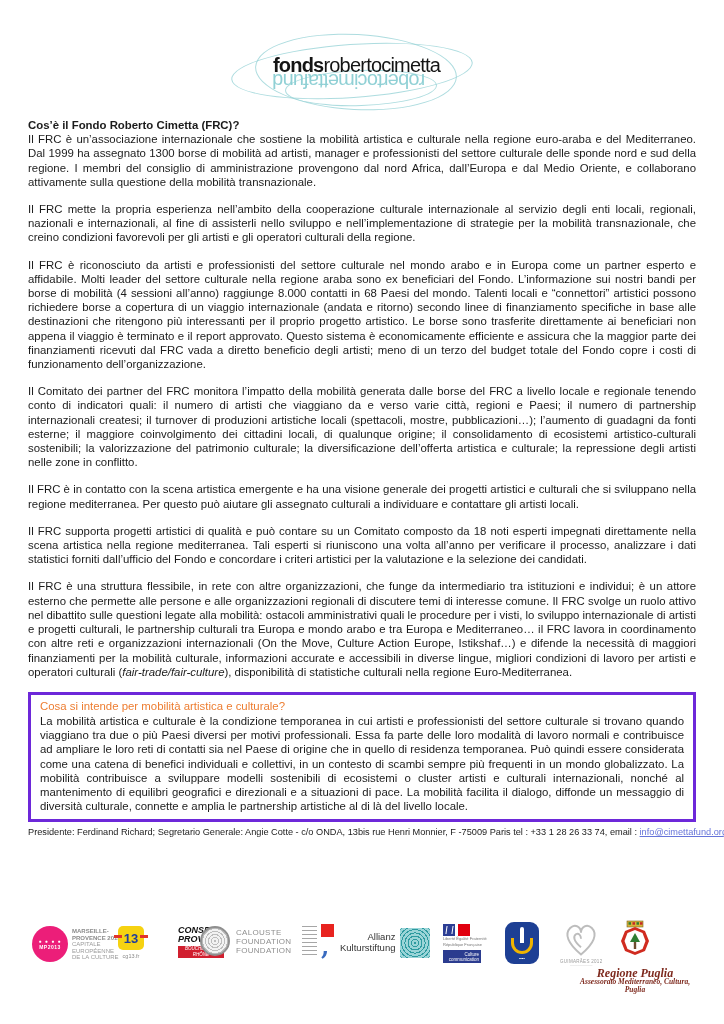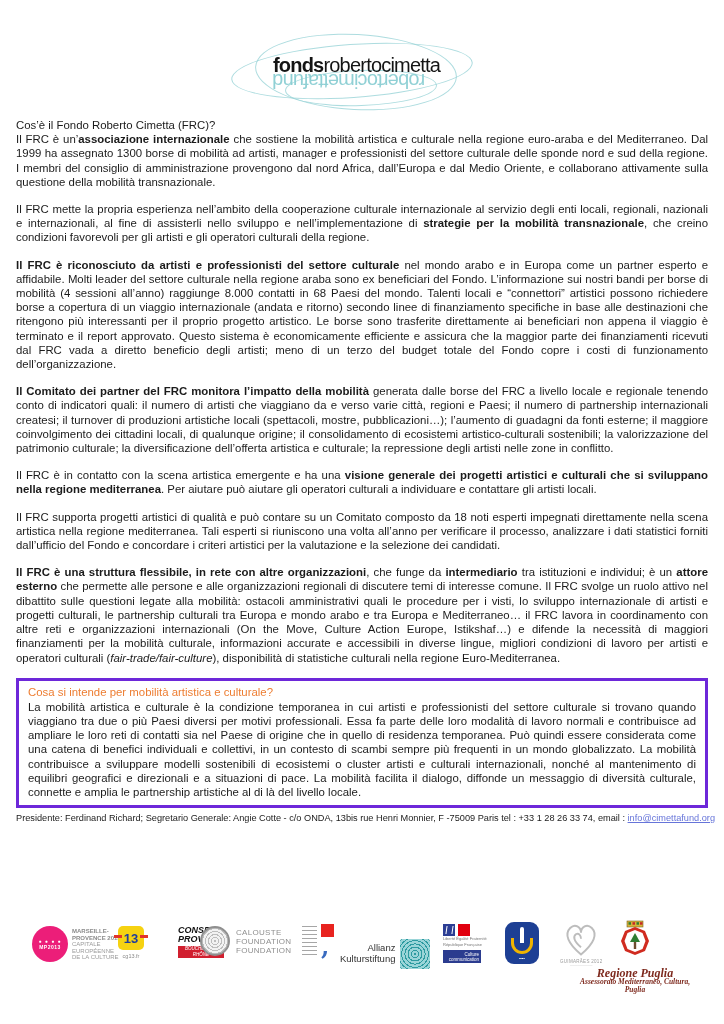--- a/index.html
+++ b/index.html
@@ -1,33 +1,33 @@
 <!DOCTYPE html>
 <html><head>
 <meta charset="utf-8">
 <style>
   html,body{margin:0;padding:0;background:#fff;}
   body{width:724px;height:1024px;font-family:"Liberation Sans",sans-serif;}
-  .page{position:relative;width:724px;height:1024px;overflow:hidden;background:#fff;box-sizing:border-box;padding:0 16px;}
+  .page{position:relative;width:724px;height:1024px;overflow:hidden;background:#fff;box-sizing:border-box;padding:0 28px;}
 
   
   .logo-wrap{position:relative;width:250px;margin:36px auto 8px;height:74px;}
   .swirl{position:absolute;border:1px solid rgba(146,208,212,.75);border-radius:50%;}
   .swirl.s1{width:240px;height:52px;top:8px;left:-6px;transform:rotate(-4deg);}
   .swirl.s2{width:200px;height:74px;top:-2px;left:18px;transform:rotate(3deg);}
   .swirl.s3{width:150px;height:34px;top:34px;left:48px;transform:rotate(-2deg);}
   .logo-text{position:absolute;top:18px;left:36px;z-index:2;font-size:20px;letter-spacing:-0.8px;color:#141414;white-space:nowrap;}
   .logo-text b{font-weight:700;}
   .logo-reflection{position:absolute;top:33px;left:36px;z-index:1;font-size:20px;letter-spacing:-0.8px;color:#85ccd1;transform:rotate(180deg);white-space:nowrap;opacity:.9;}
 
   
-  .doc-title{font-size:11.4px;font-weight:400;color:#1b1b1b;margin:0 0 0 0;line-height:14.2px;}
+  .doc-title{font-size:11.4px;font-weight:700;color:#1b1b1b;margin:0 0 0 0;line-height:14.2px;}
   #paragraphs p{font-size:11.4px;line-height:14.2px;color:#1b1b1b;text-align:justify;margin:0 0 13px 0;}
   #paragraphs p:first-child{margin-top:0;}
-  #paragraphs .b{font-weight:700;}
+  #paragraphs .b{font-weight:400;}
   #paragraphs .i{font-style:italic;}
 
   .info-box{border:3px solid #6d28d9;padding:4px 9px 6px 9px;margin:2px 0 4px 0;}
   .box-heading{color:#ED7D31;font-size:11.4px;line-height:15px;}
   .box-body{font-size:11.4px;line-height:14.2px;color:#1b1b1b;text-align:justify;}
 
   .footer-line{font-size:9.2px;color:#1b1b1b;margin-top:5px;white-space:nowrap;}
   .footer-line a{color:#6674d9;text-decoration:underline;cursor:pointer;}
 
   
@@ -102,21 +102,21 @@
     <div class="logo-text"><b>fonds</b><span>robertocimetta</span></div>
     <div class="logo-reflection">robertocimettafund</div>
   </div>
 
   <div class="doc-title">Cos’è il Fondo Roberto Cimetta (FRC)?</div>
   <div id="paragraphs">
       <p><span>Il FRC è un’</span><span class="b">associazione internazionale</span><span> che sostiene la mobilità artistica e culturale nella regione euro-araba e del Mediterraneo. Dal 1999 ha assegnato 1300 borse di mobilità ad artisti, manager e professionisti del settore culturale delle sponde nord e sud della regione. I membri del consiglio di amministrazione provengono dal nord Africa, dall’Europa e dal Medio Oriente, e collaborano attivamente sulla questione della mobilità transnazionale.</span></p>
       <p><span>Il FRC mette la propria esperienza nell’ambito della cooperazione culturale internazionale al servizio degli enti locali, regionali, nazionali e internazionali, al fine di assisterli nello sviluppo e nell’implementazione di </span><span class="b">strategie per la mobilità transnazionale</span><span>, che creino condizioni favorevoli per gli artisti e gli operatori culturali della regione.</span></p>
       <p><span class="b">Il FRC è riconosciuto da artisti e professionisti del settore culturale</span><span> nel mondo arabo e in Europa come un partner esperto e affidabile. Molti leader del settore culturale nella regione araba sono ex beneficiari del Fondo. L’informazione sui nostri bandi per borse di mobilità (4 sessioni all’anno) raggiunge 8.000 contatti in 68 Paesi del mondo. Talenti locali e “connettori” artistici possono richiedere borse a copertura di un viaggio internazionale (andata e ritorno) secondo linee di finanziamento specifiche in base alle destinazioni che ritengono più interessanti per il proprio progetto artistico. Le borse sono trasferite direttamente ai beneficiari non appena il viaggio è terminato e il report approvato. Questo sistema è economicamente efficiente e assicura che la maggior parte dei finanziamenti ricevuti dal FRC vada a diretto beneficio degli artisti; meno di un terzo del budget totale del Fondo copre i costi di funzionamento dell’organizzazione.</span></p>
       <p><span class="b">Il Comitato dei partner del FRC monitora l’impatto della mobilità</span><span> generata dalle borse del FRC a livello locale e regionale tenendo conto di indicatori quali: il numero di artisti che viaggiano da e verso  varie città, regioni e Paesi; il numero di partnership internazionali createsi; il turnover di produzioni artistiche locali (spettacoli, mostre, pubblicazioni…); l’aumento di guadagni da fonti esterne; il maggiore coinvolgimento dei cittadini locali, di qualunque origine; il consolidamento di ecosistemi artistico-culturali sostenibili; la valorizzazione del patrimonio culturale; la diversificazione dell’offerta artistica e culturale; la repressione degli artisti nelle zone in conflitto.</span></p>
-      <p><span>Il FRC è in contatto con la scena artistica emergente e ha una </span><span class="b">visione generale dei progetti artistici e culturali che si sviluppano nella regione mediterranea</span><span>. Per aiutare può aiutare gli operatori culturali a individuare e contattare gli artisti locali.</span></p>
+      <p><span>Il FRC è in contatto con la scena artistica emergente e ha una </span><span class="b">visione generale dei progetti artistici e culturali che si sviluppano nella regione mediterranea</span><span>. Per questo può aiutare gli assegnato culturali a individuare e contattare gli artisti locali.</span></p>
       <p><span>Il FRC supporta progetti artistici di qualità e può contare su un Comitato composto da 18 noti esperti impegnati direttamente nella scena artistica nella regione mediterranea. Tali esperti si riuniscono una volta all’anno per verificare il processo, analizzare i dati statistici forniti dall’ufficio del Fondo e concordare i criteri artistici per la valutazione e la selezione dei candidati.</span></p>
       <p><span class="b">Il FRC è una struttura flessibile, in rete con altre organizzazioni</span><span>, che funge da </span><span class="b">intermediario</span><span> tra istituzioni e individui; è un </span><span class="b">attore esterno</span><span> che permette alle persone e alle organizzazioni regionali di discutere temi di interesse comune. Il FRC svolge un ruolo attivo nel dibattito sulle questioni legate alla mobilità: ostacoli amministrativi quali le procedure per i visti, lo sviluppo internazionale di artisti e progetti culturali, le partnership culturali tra Europa e mondo arabo e tra Europa e Mediterraneo… il FRC lavora in coordinamento con altre reti e organizzazioni internazionali (On the Move, Culture Action Europe, Istikshaf…) e difende la necessità di maggiori finanziamenti per la mobilità culturale, informazioni accurate e accessibili in diverse lingue, migliori condizioni di lavoro per artisti e operatori culturali (</span><span class="i">fair-trade/fair-culture</span><span>), disponibilità di statistiche culturali nella regione Euro-Mediterranea.</span></p>
     </div>
 
   <div class="info-box">
     <div class="box-heading">Cosa si intende per mobilità artistica e culturale?</div>
     <div class="box-body">La mobilità artistica e culturale è la condizione temporanea in cui artisti e professionisti del settore culturale si trovano quando viaggiano tra due o più Paesi diversi per motivi professionali. Essa fa parte delle loro modalità di lavoro normali e contribuisce ad ampliare le loro reti di contatti sia nel Paese di origine che in quello di residenza temporanea. Può quindi essere considerata come una catena di benefici individuali e collettivi, in un contesto di scambi sempre più frequenti in un mondo globalizzato. La mobilità contribuisce a sviluppare modelli sostenibili di ecosistemi o cluster artisti e culturali internazionali, nonché al mantenimento di equilibri geografici e direzionali e a situazioni di pace. La mobilità facilita il dialogo, diffonde un messaggio di diversità culturale, connette e amplia le partnership artistiche al di là del livello locale.</div>
   </div>
 
   <div class="footer-line"><span>Presidente: Ferdinand Richard; Segretario Generale: Angie Cotte - c/o ONDA, 13bis rue Henri Monnier, F -75009 Paris tel : +33 1 28 26 33 74, email : </span><a>info@cimettafund.org</a></div>
@@ -159,21 +159,21 @@
     </div>
 
     <div class="plogo" style="left:274px;top:4px;">
       <div class="ksb-lines"></div>
       <div class="ksb-marks">
         <div class="ksb-red"></div>
         <div class="ksb-comma">,</div>
       </div>
     </div>
 
-    <div class="plogo" style="left:312px;top:8px;margin-top:11px;">
+    <div class="plogo" style="left:312px;top:8px;">
       <div class="al-text">
         <div>Allianz</div>
         <div>Kulturstiftung</div>
       </div>
       <div class="al-sq"></div>
     </div>
 
     <div class="plogo" style="left:415px;top:4px;">
       <div class="mc">
         <div class="mc-flag">

